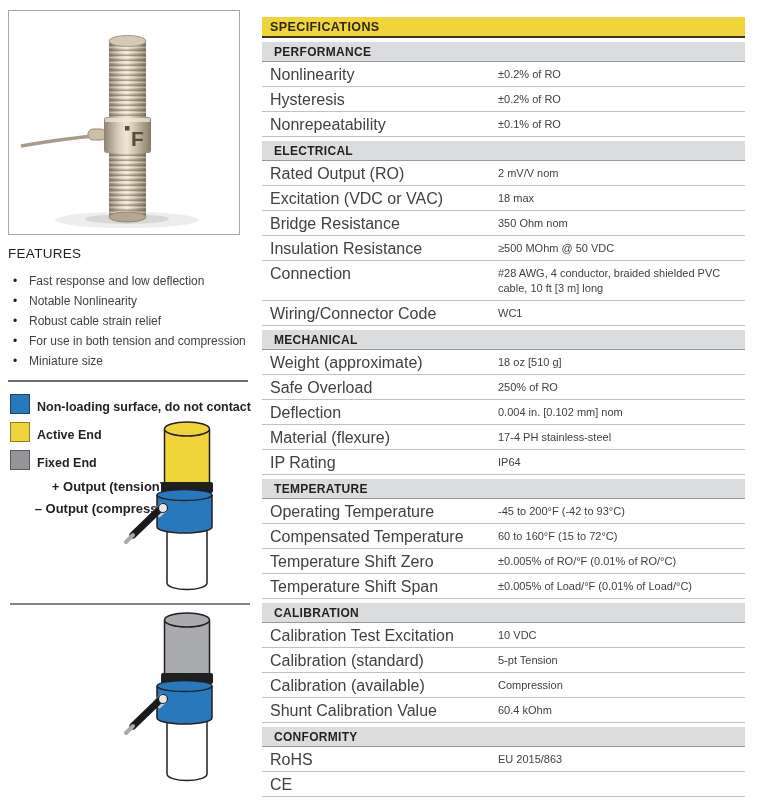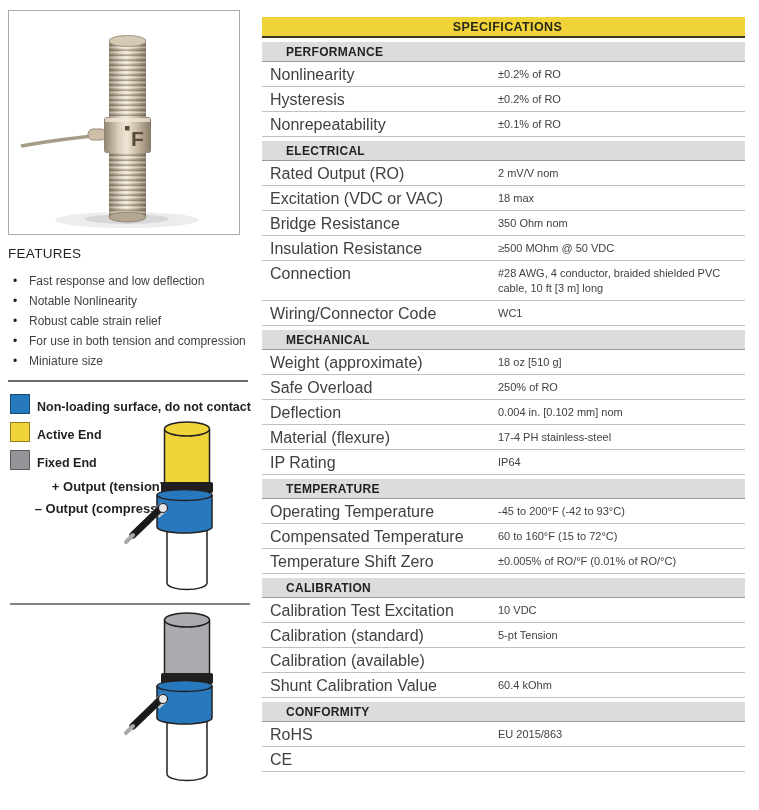--- a/index.html
+++ b/index.html
@@ -50,23 +50,23 @@
   .diagram-fixed{left:120px;top:610px;}
   .diagram svg{display:block;width:100%;height:100%;}
   .diagram-active .cyl-top{fill:var(--accent-yellow);}
   .diagram-fixed .cyl-top{fill:#A9ABAE;}
   .band-fill{fill:var(--legend-blue);}
 
   
   .spec-table{position:absolute;left:262px;top:17px;width:483px;}
   .spec-title-bar{height:21px;line-height:21px;background:var(--accent-yellow);
     border-bottom:2px solid var(--accent-yellow-border);padding-left:8px;
-    font-size:12.5px;font-weight:bold;color:#2B2717;letter-spacing:.4px;text-align:center;}
+    font-size:12.5px;font-weight:bold;color:#2B2717;letter-spacing:.4px;}
   .sec-header{height:20px;line-height:20px;background:var(--section-bg);
-    border-bottom:1px solid var(--section-border);padding-left:24px;margin-top:4px;
+    border-bottom:1px solid var(--section-border);padding-left:12px;margin-top:4px;
     font-size:12px;font-weight:bold;color:var(--text-dark);letter-spacing:.3px;}
   .spec-row{display:flex;align-items:flex-start;border-bottom:1px solid var(--row-border);
     padding:5px 0 4px;}
   .spec-label{width:236px;flex:0 0 236px;padding-left:8px;font-size:16px;
     line-height:15px;color:var(--text-body);}
   .spec-value{flex:1;font-size:11px;line-height:15px;color:var(--text-body);
     padding-right:6px;}
 </style>
 </head>
 <body>
@@ -247,32 +247,37 @@
       <div class="spec-value">-45 to 200°F (-42 to 93°C)</div>
     </div>
     <div class="spec-row">
       <div class="spec-label">Compensated Temperature</div>
       <div class="spec-value">60 to 160°F (15 to 72°C)</div>
     </div>
     <div class="spec-row">
       <div class="spec-label">Temperature Shift Zero</div>
       <div class="spec-value">±0.005% of RO/°F (0.01% of RO/°C)</div>
     </div>
+    <div class="spec-row">
+      <div class="spec-label">Temperature Shift Span</div>
+      <div class="spec-value">±0.005% of Load/°F (0.01% of Load/°C)</div>
+    </div>
 
     <div class="sec-header">CALIBRATION</div>
     <div class="spec-row">
       <div class="spec-label">Calibration Test Excitation</div>
       <div class="spec-value">10 VDC</div>
     </div>
     <div class="spec-row">
       <div class="spec-label">Calibration (standard)</div>
       <div class="spec-value">5-pt Tension</div>
     </div>
     <div class="spec-row">
       <div class="spec-label">Calibration (available)</div>
+      <div class="spec-value">Compression</div>
     </div>
     <div class="spec-row">
       <div class="spec-label">Shunt Calibration Value</div>
       <div class="spec-value">60.4 kOhm</div>
     </div>
 
     <div class="sec-header">CONFORMITY</div>
     <div class="spec-row">
       <div class="spec-label">RoHS</div>
       <div class="spec-value">EU 2015/863</div>

